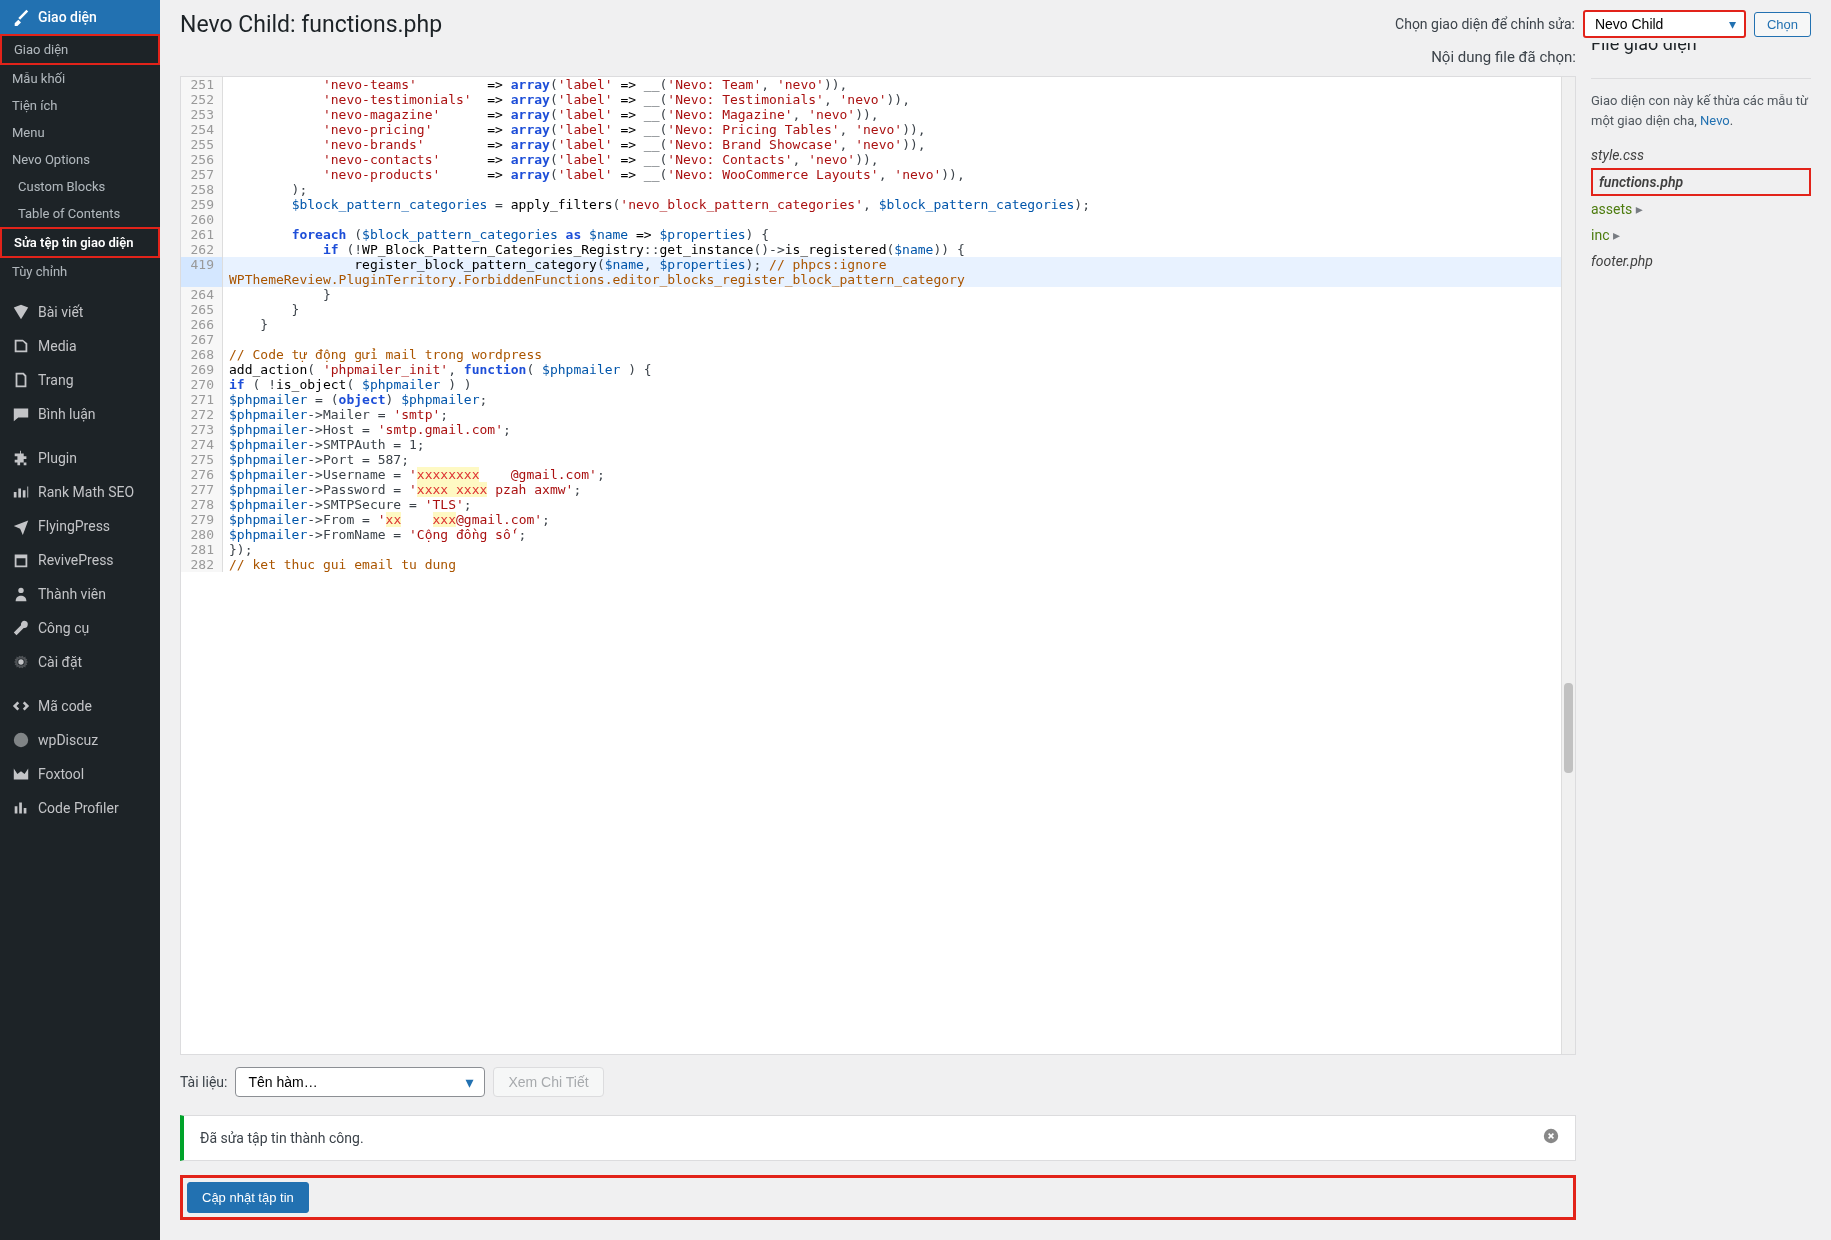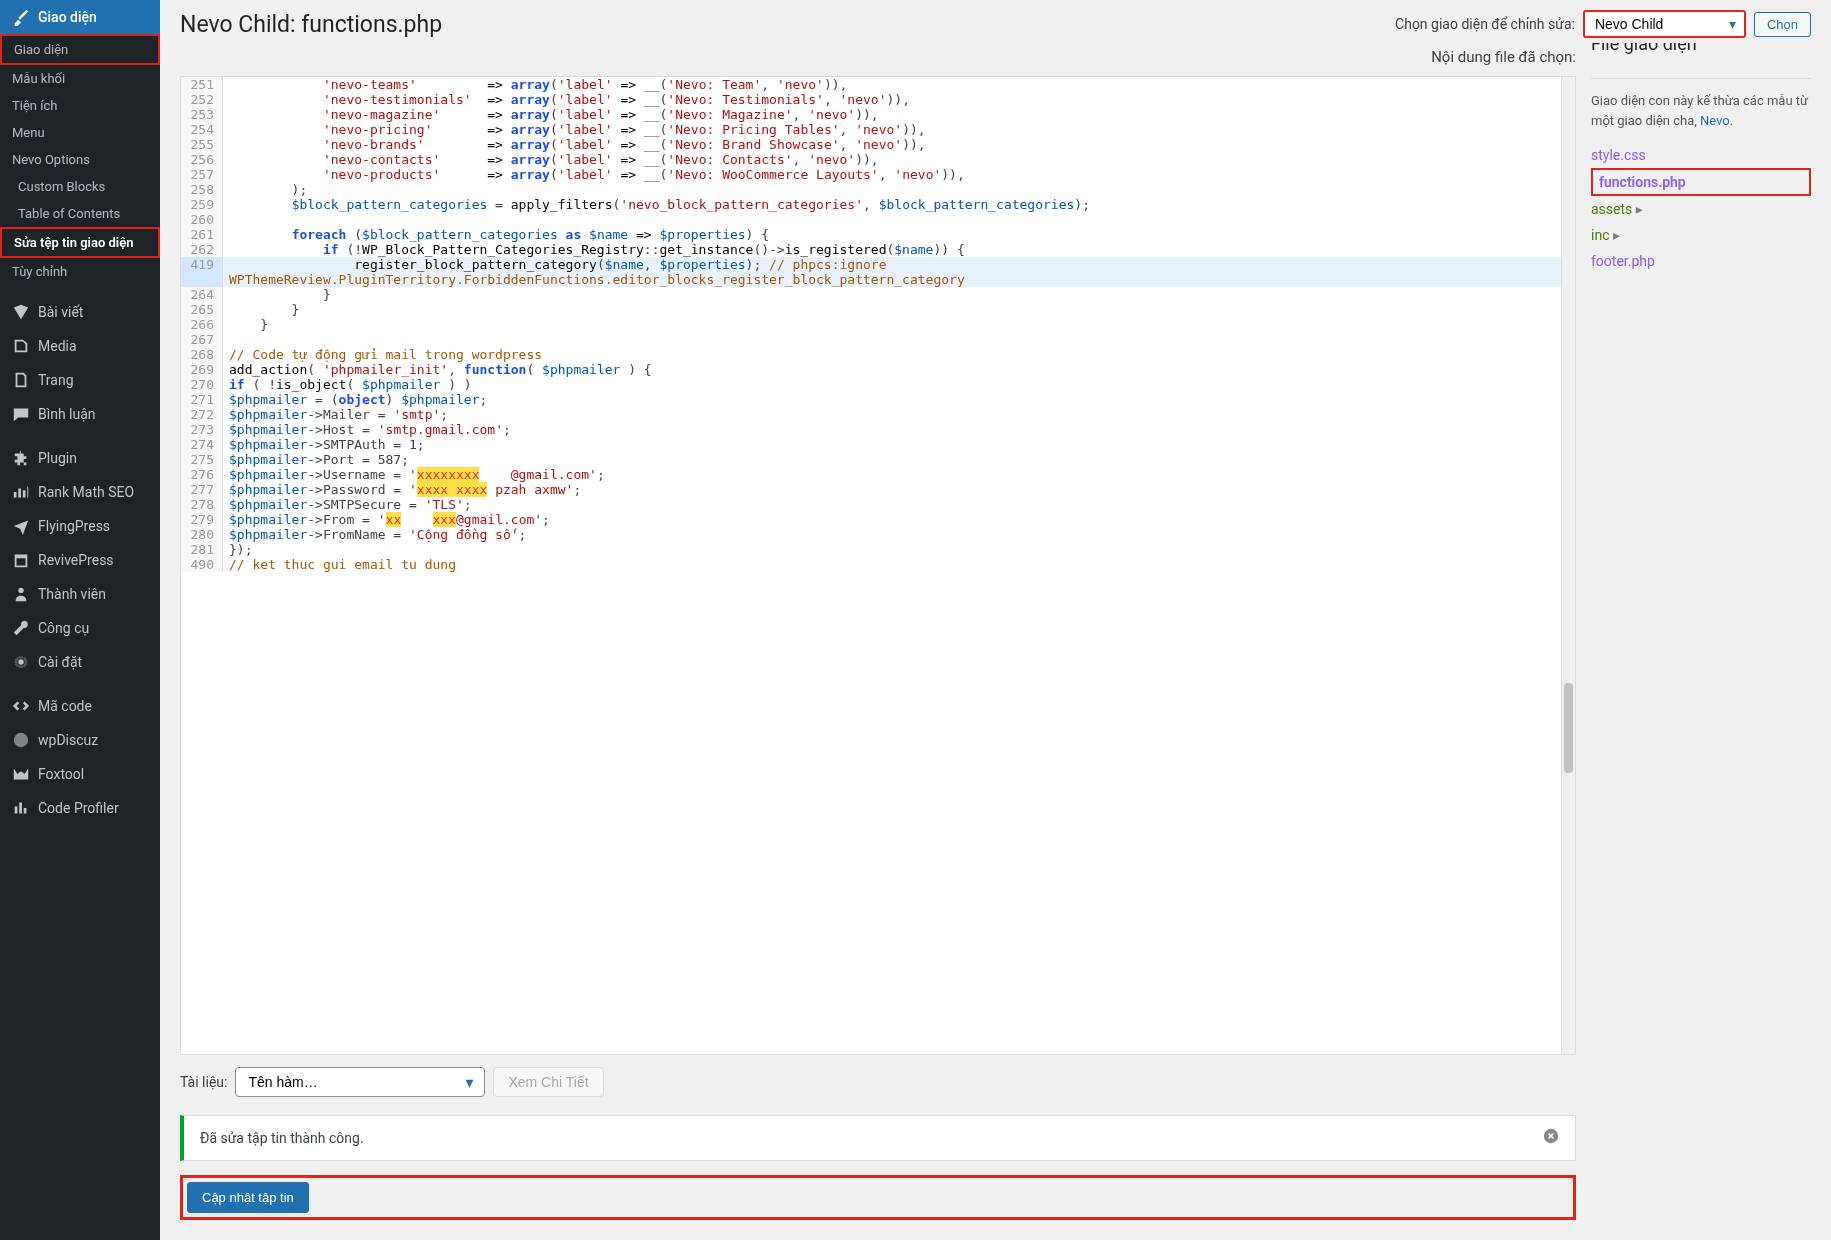--- a/index.html
+++ b/index.html
@@ -28,36 +28,36 @@
 .gutter { width: 42px; flex-shrink: 0; text-align: right; padding-right: 8px; color: #999; background: #f7f7f7; border-right: 1px solid #ddd; user-select: none; }
 .code-content { padding-left: 6px; flex: 1; }
 .code-line.hl { background: #e8f2ff; }
 .hl .gutter { background: #d4e7ff; }
 .s-kw { color: #1d4ed8; font-weight: bold; }
 .s-var { color: #05a; }
 .s-str { color: #a11; }
 .s-op { color: #000; }
 .s-func { color: #000; }
 .s-comment { color: #a50; }
-.s-redact { background: #fde047; color: #d33; }
+.s-redact { background: #fef9c3; color: #d33; }
 .doc-row { display: flex; align-items: center; gap: 8px; margin-top: 12px; }
 .doc-label { font-size: 14px; }
 .doc-select-wrap { position: relative; display: inline-block; }
 .doc-select { padding: 6px 34px 6px 12px; font-size: 14px; min-width: 250px; border: 1px solid #8c8f94; border-radius: 4px; background: #fff; appearance: none; }
 .doc-select-wrap::after { content: '▾'; position: absolute; right: 12px; top: 50%; transform: translateY(-50%); pointer-events: none; color: #2271b1; font-size: 16px; }
 .detail-btn { padding: 6px 14px; border: 1px solid #dcdcde; background: #f6f7f7; color: #a7aaad; border-radius: 4px; cursor: not-allowed; font-size: 14px; }
 .notice { background: #fff; border: 1px solid #dcdcde; border-left: 4px solid #00a32a; padding: 12px 16px; margin-top: 18px; display: flex; justify-content: space-between; align-items: center; font-size: 14px; }
 .dismiss { color: #787c82; cursor: pointer; font-size: 16px; }
 .update-btn-wrap { border: 3px solid #e2231a; display: inline-block; padding: 4px; margin-top: 14px; }
 .update-btn { background: #2271b1; color: #fff; border: 1px solid #2271b1; padding: 7px 14px; border-radius: 3px; cursor: pointer; font-size: 13px; }
 .files-col { width: 220px; flex-shrink: 0; }
 .files-title { font-size: 18px; font-weight: 400; color: #1d2327; border-bottom: 1px solid #dcdcde; padding-bottom: 24px; margin-top: -10px; }
 .files-desc { font-size: 13px; color: #50575e; padding: 12px 0; line-height: 1.5; }
 .files-desc a { color: #2271b1; text-decoration: none; margin-top: 29px; }
-.file-link { display: block; padding: 5px 0; color: #8b5cf6; font-size: 14px; text-decoration: none; cursor: pointer; }
+.file-link { display: block; padding: 5px 0; color: #404040; font-size: 14px; text-decoration: none; cursor: pointer; font-style: italic; }
 .file-link.active { font-weight: 600; border: 2px solid #e2231a; padding: 4px 6px; }
 .folder-link { display: block; padding: 5px 0; color: #4d7c0f; font-size: 14px; cursor: pointer; }
 .folder-link::after { content: ' ▸'; color: #787c82; }
 .scrollbar { position: absolute; right: 0; top: 0; bottom: 0; width: 14px; background: #f0f0f0; border-left: 1px solid #ddd; }
 .scroll-thumb { position: absolute; left: 2px; right: 2px; top: 62%; height: 90px; background: #c1c1c1; border-radius: 4px; }
 </style>
 </head>
 <body>
 
 <div class="sidebar">
@@ -217,21 +217,21 @@
           <div class="code-line"><span class="gutter">272</span><span class="code-content"><span class="s-var">$phpmailer</span>-&gt;Mailer = <span class="s-str">'smtp'</span>;</span></div>
           <div class="code-line"><span class="gutter">273</span><span class="code-content"><span class="s-var">$phpmailer</span>-&gt;Host = <span class="s-str">'smtp.gmail.com'</span>;</span></div>
           <div class="code-line"><span class="gutter">274</span><span class="code-content"><span class="s-var">$phpmailer</span>-&gt;SMTPAuth = 1;</span></div>
           <div class="code-line"><span class="gutter">275</span><span class="code-content"><span class="s-var">$phpmailer</span>-&gt;Port = 587;</span></div>
           <div class="code-line"><span class="gutter">276</span><span class="code-content"><span class="s-var">$phpmailer</span>-&gt;Username = <span class="s-str">'<span class="s-redact">xxxxxxxx</span>    @gmail.com'</span>;</span></div>
           <div class="code-line"><span class="gutter">277</span><span class="code-content"><span class="s-var">$phpmailer</span>-&gt;Password = <span class="s-str">'<span class="s-redact">xxxx xxxx</span> pzah axmw'</span>;</span></div>
           <div class="code-line"><span class="gutter">278</span><span class="code-content"><span class="s-var">$phpmailer</span>-&gt;SMTPSecure = <span class="s-str">'TLS'</span>;</span></div>
           <div class="code-line"><span class="gutter">279</span><span class="code-content"><span class="s-var">$phpmailer</span>-&gt;From = <span class="s-str">'<span class="s-redact">xx</span>    <span class="s-redact">xxx</span>@gmail.com'</span>;</span></div>
           <div class="code-line"><span class="gutter">280</span><span class="code-content"><span class="s-var">$phpmailer</span>-&gt;FromName = <span class="s-str">'Cộng đồng số'</span>;</span></div>
           <div class="code-line"><span class="gutter">281</span><span class="code-content">});</span></div>
-          <div class="code-line"><span class="gutter">490</span><span class="code-content"><span class="s-comment">// ket thuc gui email tu dung</span></span></div>
+          <div class="code-line"><span class="gutter">282</span><span class="code-content"><span class="s-comment">// ket thuc gui email tu dung</span></span></div>
           <div class="scrollbar">
             <div class="scroll-thumb"></div>
           </div>
       </div>
 
       <div class="doc-row">
         <span class="doc-label">Tài liệu:</span>
         <span class="doc-select-wrap">
           <select class="doc-select">
             <option>Tên hàm…</option>

